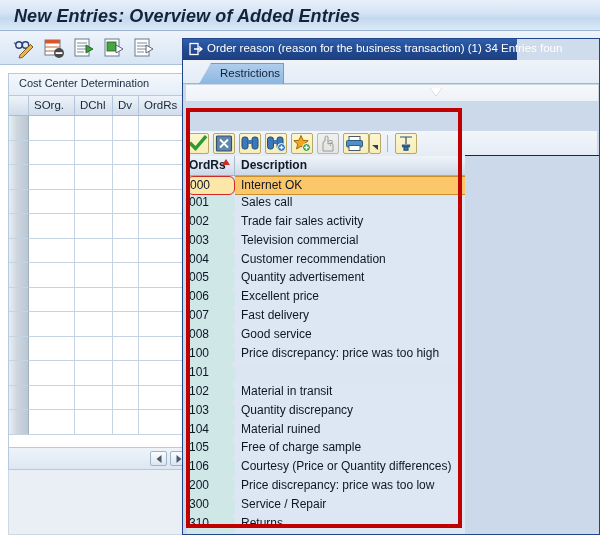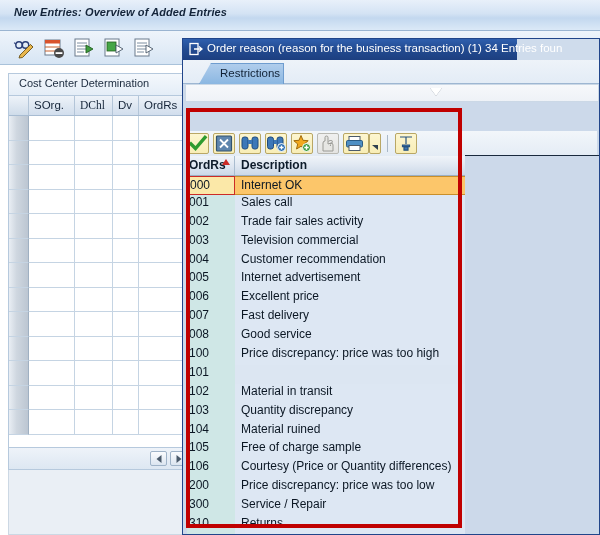--- a/index.html
+++ b/index.html
@@ -25,21 +25,21 @@
     background: #ffffff;
   }
   .title-bar {
     position: absolute; left: 0; top: 0;
     width: 600px; height: 31px;
     background: linear-gradient(to bottom, #e8f0fa 0%, #d4e3f4 45%, #c3d8ef 60%, #dbe9f7 100%);
     border-bottom: 1px solid #9ab4d1;
   }
   .title-bar .title-text {
     position: absolute; left: 14px; top: 6px;
-    font-size: 11px;
+    font-size: 18px;
     font-weight: bold;
     font-style: italic;
     color: #13243a;
     letter-spacing: 0.1px;
     white-space: nowrap;
   }
 
   .app-toolbar {
     position: absolute; left: 0; top: 31px;
     width: 600px; height: 34px;
@@ -83,21 +83,21 @@
     border-right: 1px solid #b3c5d8;
     font-size: 11.5px;
     color: #16263a;
     padding-top: 3px;
     padding-left: 5px;
     white-space: nowrap;
     overflow: hidden;
   }
   .gh-sel { width: 20px; padding-left: 0; background: linear-gradient(to bottom,#eef3f9,#cfdcea); }
   .gh-sorg { width: 46px; }
-  .gh-dchl { width: 38px; font-family: Liberation Serif, serif; }
+  .gh-dchl { width: 38px; }
   .gh-dv   { width: 26px; }
   .gh-ordrs{ width: 46px; }
   .gh-desc { width: 60px; background: #dde7f2; }
 
   .grid-row { display: flex; height: 24.5px; }
   .grid-row .gc {
     border-right: 1px solid #c5d4e3;
     border-bottom: 1px solid #c5d4e3;
     background: #ffffff;
   }
@@ -247,21 +247,21 @@
     border-left: 4px solid transparent;
     border-right: 4px solid transparent;
     border-bottom: 6px solid #cc2b26;
   }
   .list-row { display: flex; height: 18.9px; }
   .list-row .lc {
     font-size: 12px; color: #0b1724;
     padding-top: 0; white-space: nowrap;
     overflow: hidden;
   }
-  .lc-code { width: 48px; padding-left: 2px; background: #cfe7e6; }
+  .lc-code { width: 48px; padding-left: 2px; background: #cfe7e6; border-radius: 6px; }
   .lc-desc { width: 230px; padding-left: 6px; background: #dde7f3; }
   .list-row.selected .lc-code {
     background: #fbe8a8;
     border: 1px solid #cc2b26;
     padding-top: 1px;
   }
   .list-row.selected .lc-desc {
     background: #fcc66a;
     border-top: 1px solid #c98f2a;
     border-bottom: 1px solid #c98f2a;
@@ -597,21 +597,21 @@
             <div class="list-row">
               <div class="lc lc-code">003</div>
               <div class="lc lc-desc">Television commercial</div>
             </div>
             <div class="list-row">
               <div class="lc lc-code">004</div>
               <div class="lc lc-desc">Customer recommendation</div>
             </div>
             <div class="list-row">
               <div class="lc lc-code">005</div>
-              <div class="lc lc-desc">Internet advertisement</div>
+              <div class="lc lc-desc">Quantity advertisement</div>
             </div>
             <div class="list-row">
               <div class="lc lc-code">006</div>
               <div class="lc lc-desc">Excellent price</div>
             </div>
             <div class="list-row">
               <div class="lc lc-code">007</div>
               <div class="lc lc-desc">Fast delivery</div>
             </div>
             <div class="list-row">

